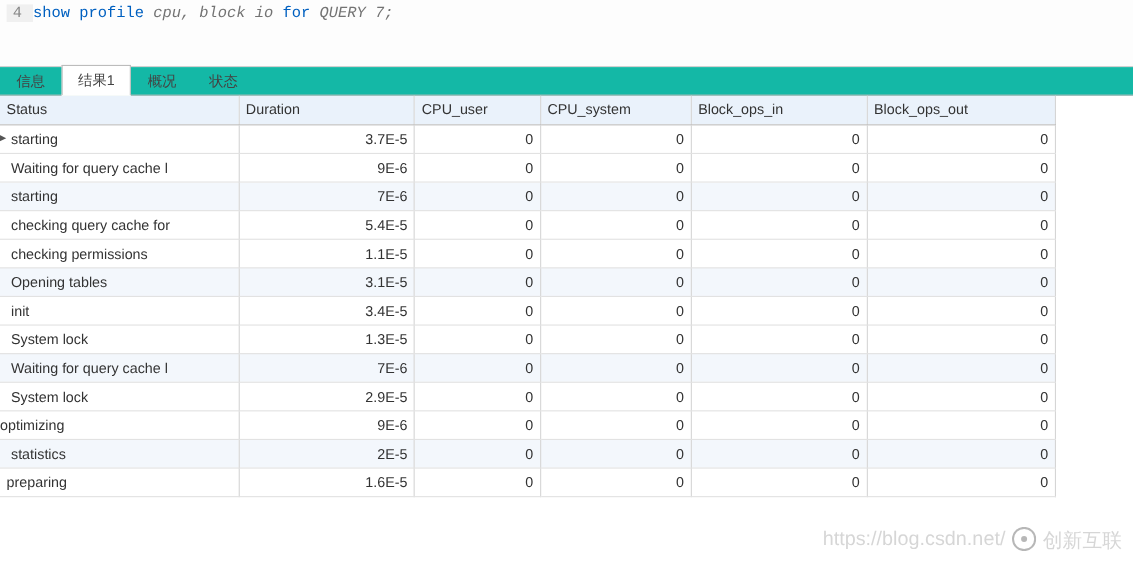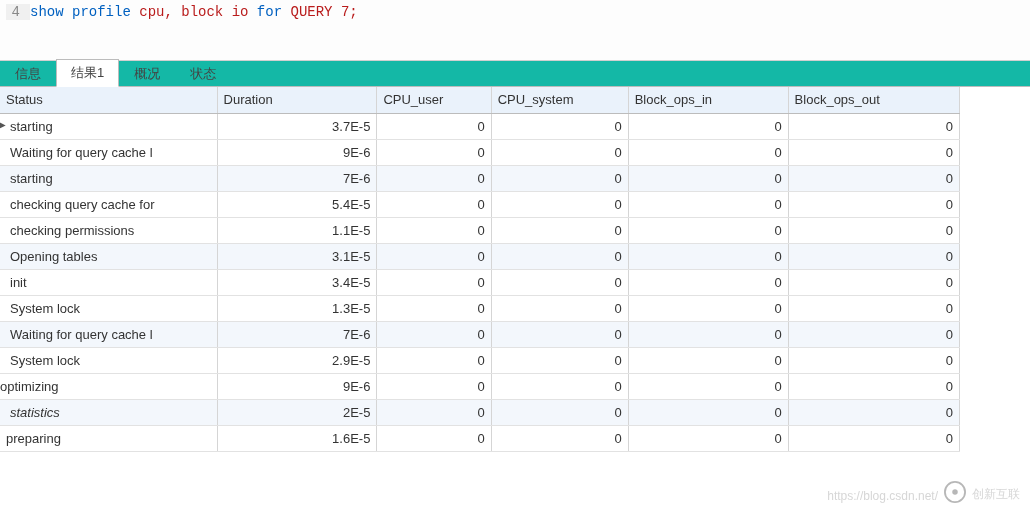--- a/index.html
+++ b/index.html
@@ -24,21 +24,21 @@
   }
   .gutter {
     width: 24px;
     color: #888;
     text-align: right;
     padding-right: 10px;
     background: #f0f0f0;
   }
   .code { white-space: pre; }
   .kw { color: #0060c0; }
-  .plain { color: #b91c1c; }
+  .plain { color: #737373; font-style: italic; }
 
   .tabstrip {
     display: flex;
     background: #14b8a6;
     border-bottom: 1px solid #bcbcbc;
     padding-left: 0;
     height: 26px;
     align-items: flex-end;
   }
   .tab {
@@ -84,23 +84,23 @@
     position: absolute;
     left: -2px;
     font-size: 10px;
     color: #555;
   }
   .watermark {
     position: absolute;
     right: 10px;
     bottom: 8px;
     color: #bbb;
-    font-size: 12px;
+    font-size: 18px;
     display: flex;
-    align-items: flex-end;
+    align-items: flex-start;
     gap: 6px;
     opacity: 0.6;
     pointer-events: none;
   }
   .watermark svg { flex: none; }
   .container { position: relative; width:1030px; height:511px; overflow:hidden; }
 </style>
 </head>
 <body>
 <div class="container">
@@ -221,21 +221,21 @@
         </tr>
         <tr>
           <td style="padding-left: 0;">optimizing</td>
           <td class="num">9E-6</td>
           <td class="num">0</td>
           <td class="num">0</td>
           <td class="num">0</td>
           <td class="num">0</td>
         </tr>
         <tr class="alt">
-          <td style="padding-left: 10px; font-style: italic;">statistics</td>
+          <td style="padding-left: 10px;">statistics</td>
           <td class="num">2E-5</td>
           <td class="num">0</td>
           <td class="num">0</td>
           <td class="num">0</td>
           <td class="num">0</td>
         </tr>
         <tr>
           <td style="padding-left: 6px;">preparing</td>
           <td class="num">1.6E-5</td>
           <td class="num">0</td>

